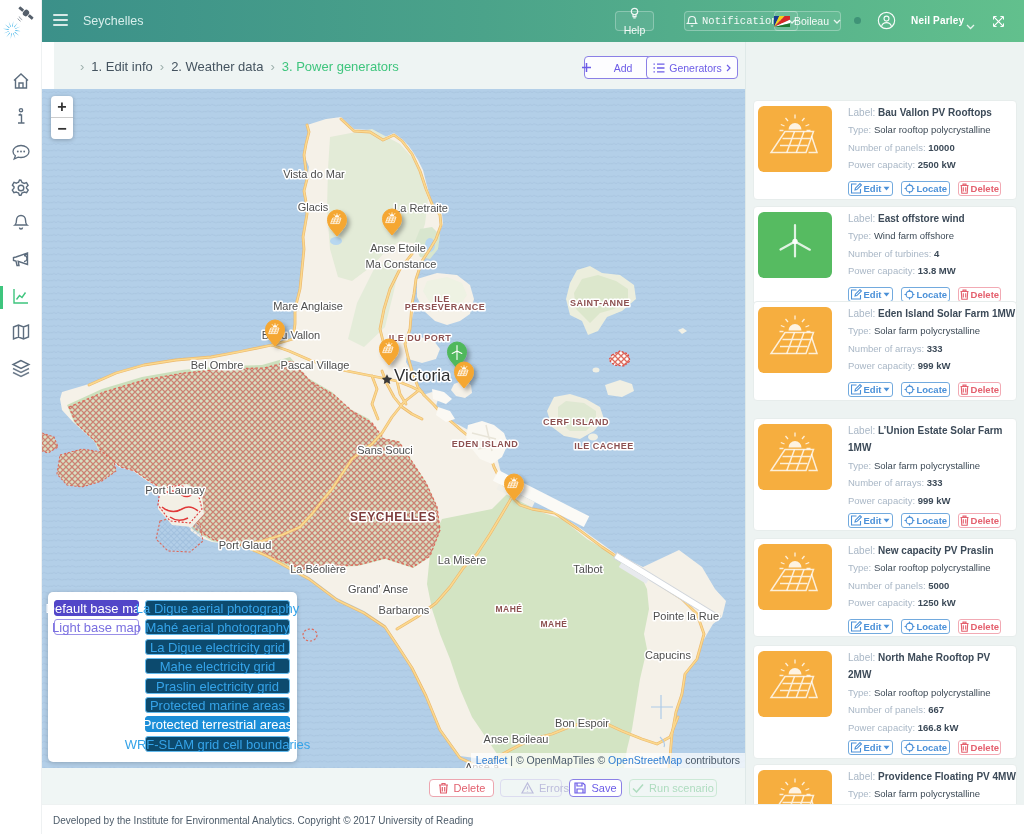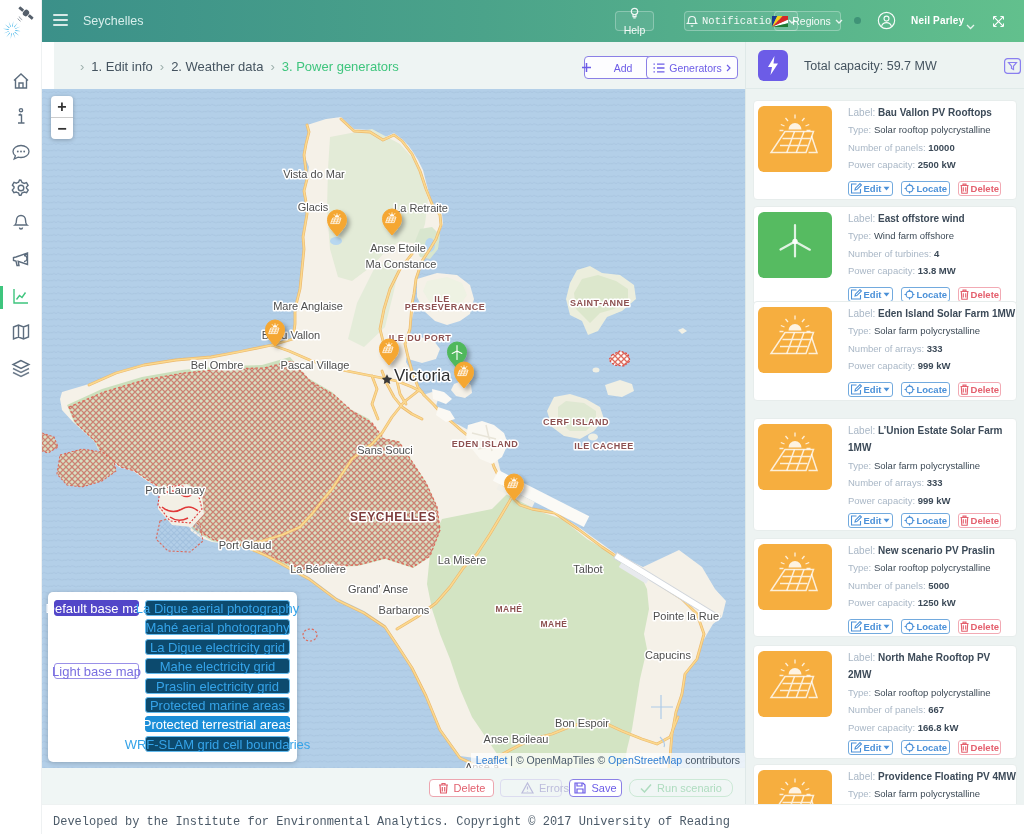--- a/index.html
+++ b/index.html
@@ -71,21 +71,21 @@
 .ck { color:#a9b7c6; }
 .cv { font-weight:700; color:#3c4a58; }
 .cvr { font-weight:400; color:#3d4a56; }
 .cbtns { position:absolute; left:94px; display:flex; gap:8px; }
 .gbtn { height:15px; border-radius:3px; font-size:9.5px; font-weight:700; display:flex; align-items:center; padding:0 2px; gap:1.5px; background:#fff; }
 .gbtn.bl { border:1px solid #72aade; color:#4a90d8; }
 .gbtn.rd { border:1px solid #f2aab4; color:#e4606e; padding:0 1px; }
 
 
 .footer { position:absolute; left:0; top:804px; width:1024px; height:30px; background:#fff; border-top:1px solid #eef2f2; }
-.footer div { position:absolute; left:53px; top:10px; font-size:12px; color:#4c5b69;font-family:Liberation Mono, monospace; }
+.footer div { position:absolute; left:53px; top:10px; font-size:10px; color:#4c5b69; }
 </style>
 </head>
 <body>
 <div class="app">
   <div class="maparea" id="maparea">
     <svg id="mapsvg" width="703" height="679" viewBox="0 0 703 679" style="position:absolute;left:0;top:0;">
 <defs>
 <pattern id="waves" width="14" height="6.5" patternUnits="userSpaceOnUse">
  <rect width="14" height="6.5" fill="#b3cfe8"></rect>
  <path d="M0 3.5 q2 -2 4 -0.5 t4 0 q2 0.8 4 -0.5 l2 0.8" fill="none" stroke="#a8c4df" stroke-width="0.9"></path>
@@ -277,21 +277,21 @@
             <path d="M-1.6 -18 l-2 5.6 M1.3 -18 l-2 5.6 M-5.2 -16.1 h8.4 M-6 -14.2 h8.5"></path>
           </g>
         </g>
 </svg>
     <div class="zoomctl">
         <div class="zb">+</div>
         <div class="zb">−</div>
       </div>
     <div class="layerctl" id="layerctl">
 <div class="lbtn purp-f" style="left:6px; top:8px; width:85px;">Default base map</div>
-<div class="lbtn purp-o" style="left:6px; top:27px; width:85px;margin-top:44px;">Light base map</div>
+<div class="lbtn purp-o" style="left:6px; top:27px; width:85px;">Light base map</div>
 <div class="lbtn blue-o" style="left:97px; top:8px; width:145px;">La Digue aerial photography</div>
 <div class="lbtn blue-o" style="left:97px; top:27px; width:145px;">Mahé aerial photography</div>
 <div class="lbtn blue-o" style="left:97px; top:47px; width:145px;">La Digue electricity grid</div>
 <div class="lbtn blue-o" style="left:97px; top:66px; width:145px;">Mahe electricity grid</div>
 <div class="lbtn blue-o" style="left:97px; top:86px; width:145px;">Praslin electricity grid</div>
 <div class="lbtn blue-o" style="left:97px; top:105px; width:145px;">Protected marine areas</div>
 <div class="lbtn blue-f" style="left:97px; top:124px; width:145px;">Protected terrestrial areas</div>
 <div class="lbtn blue-o" style="left:97px; top:144px; width:145px;">WRF-SLAM grid cell boundaries</div>
 </div>
     <div class="attrib"><a>Leaflet</a> | © OpenMapTiles © <a>OpenStreetMap</a> contributors</div>
@@ -322,21 +322,21 @@
         </svg>
     </div>
     <div class="nbtn" style="left:732px; width:67px;">
       <svg width="16" height="11" viewBox="0 0 16 11">
           <path d="M0 11 L0 0 L5.3 0 Z" fill="#1a3b8f"></path>
           <path d="M0 11 L5.3 0 L10.7 0 Z" fill="#f7d117"></path>
           <path d="M0 11 L10.7 0 L16 0 L16 3.7 Z" fill="#d62828"></path>
           <path d="M0 11 L16 3.7 L16 7.3 Z" fill="#fff"></path>
           <path d="M0 11 L16 7.3 L16 11 Z" fill="#1f7a33"></path>
         </svg>
-      <span>Regions</span>
+      <span>Boileau</span>
       <svg width="8" height="5" viewBox="0 0 8 5" fill="none" stroke="rgba(255,255,255,0.85)" stroke-width="1.3">
           <path d="M1 1l3 3 3-3"></path>
         </svg>
     </div>
     <div class="navdot"></div>
     <div class="avatar"><svg width="19" height="19" viewBox="0 0 20 20" fill="none" stroke="rgba(255,255,255,0.95)" stroke-width="1.2">
           <circle cx="10" cy="10" r="8.6"></circle>
           <circle cx="10" cy="8" r="2.6"></circle>
           <path d="M4.8 16.2c.8-2.6 2.8-3.9 5.2-3.9s4.4 1.3 5.2 3.9"></path>
         </svg></div>
@@ -457,39 +457,29 @@
         </svg>
       <span>Errors</span>
     </div>
     <div class="bbtn sav" style="left:527px; width:53px;">
       <svg width="12" height="12" viewBox="0 0 12 12" fill="none" stroke="#6c5ce7" stroke-width="1.2">
           <path d="M1 1h8l2 2v8H1z"></path>
           <path d="M3 1v3h5V1M3 11V7h6v4"></path>
         </svg>
       <span>Save</span>
     </div>
-    <div class="bbtn run" style="left:587px; width:104px;border-radius:8px;">
+    <div class="bbtn run" style="left:587px; width:88px;">
       <svg width="12" height="10" viewBox="0 0 12 10" fill="none" stroke="#aedcbf" stroke-width="1.5">
           <path d="M1 5.5l3.5 3.5L11 1.5"></path>
         </svg>
       <span>Run scenario</span>
     </div>
   </div>
 
   <div class="rightpanel">
-    <div class="rp-head">
-      <div class="rp-sq"><svg width="30" height="31" viewBox="0 0 30 31">
-            <path d="M16.5 6L10 17h4l-1.5 8L20 13.5h-4.5z" fill="#fff"></path>
-          </svg></div>
-      <div class="rp-title">Total capacity: 59.7 MW</div>
-      <div class="rp-filter"><svg width="17" height="16" viewBox="0 0 17 16" fill="none" stroke="#8a7ff0" stroke-width="1.2">
-            <rect x="0.6" y="0.6" width="15.8" height="14.8" rx="3"></rect>
-            <path d="M4.5 4.5h8l-3 3.6v3.4l-2-1v-2.4z"></path>
-          </svg></div>
-    </div>
     <div class="cards" id="cards">
 <div class="card" style="top:11px; height:100px;">
   <div class="cicon sun"><svg width="74" height="66" viewBox="0 0 74 66">
               <g stroke="rgba(255,255,255,0.8)" fill="none" stroke-width="1.5">
 <path d="M30.5 23.5a6.5 6.5 0 0 1 13 0" fill="rgba(255,255,255,0.85)" stroke="none"></path>
 <g stroke-width="1.3">
                   <path d="M37 12.5v-4M30 15l-2.5-3M44 15l2.5-3M26.5 20l-3.7-1.5M47.5 20l3.7-1.5M25.5 24.5h-4M48.5 24.5h4"></path>
                 </g>
 <path d="M27 25.5h28.5l-7.5 21H13z"></path>
 <path d="M36.5 25.5l-7.7 21M46 25.5l-7.7 21M24.5 32.5h28M22 39.5h27.5"></path>
@@ -661,21 +651,21 @@
 <path d="M30.5 23.5a6.5 6.5 0 0 1 13 0" fill="rgba(255,255,255,0.85)" stroke="none"></path>
 <g stroke-width="1.3">
                   <path d="M37 12.5v-4M30 15l-2.5-3M44 15l2.5-3M26.5 20l-3.7-1.5M47.5 20l3.7-1.5M25.5 24.5h-4M48.5 24.5h4"></path>
                 </g>
 <path d="M27 25.5h28.5l-7.5 21H13z"></path>
 <path d="M36.5 25.5l-7.7 21M46 25.5l-7.7 21M24.5 32.5h28M22 39.5h27.5"></path>
 <path d="M53.5 30l5.5 16.5h-8.5"></path>
 </g>
             </svg></div>
   <div class="ctxt">
-    <div class="lblrow"><span class="ck">Label: </span><span class="cv">New scenario PV Praslin</span></div>
+    <div class="lblrow"><span class="ck">Label: </span><span class="cv">New capacity PV Praslin</span></div>
     <div><span class="ck">Type: </span><span class="cvr">Solar rooftop polycrystalline</span></div>
     <div><span class="ck">Number of panels: </span><span class="cv">5000</span></div>
     <div><span class="ck">Power capacity: </span><span class="cv">1250 kW</span></div>
   </div>
   <div class="cbtns" style="top:80px;">
     <div class="gbtn bl">
               <svg width="11" height="11" viewBox="0 0 11 11" fill="none" stroke="#4a90d8" stroke-width="1.1">
                 <path d="M9.5 6v4h-9v-9h5"></path>
                 <path d="M4 7l1.8-.4L10.5 2 9 0.6 4.4 5.2z"></path>
               </svg>

